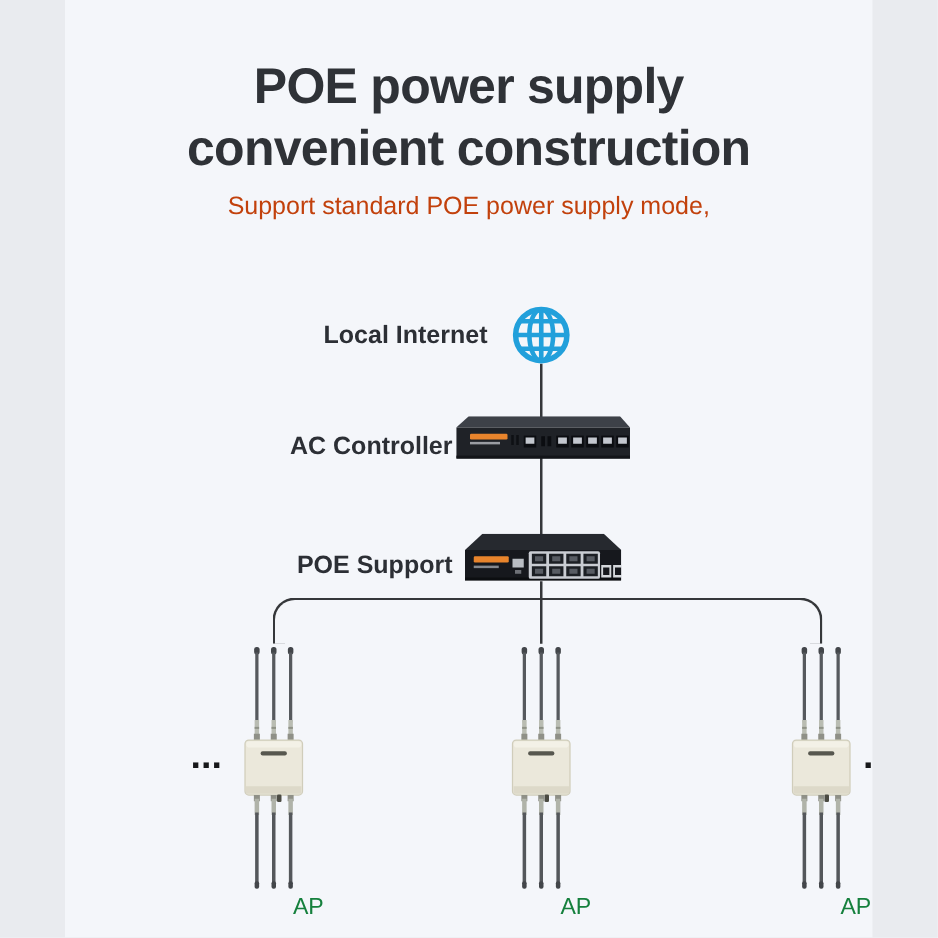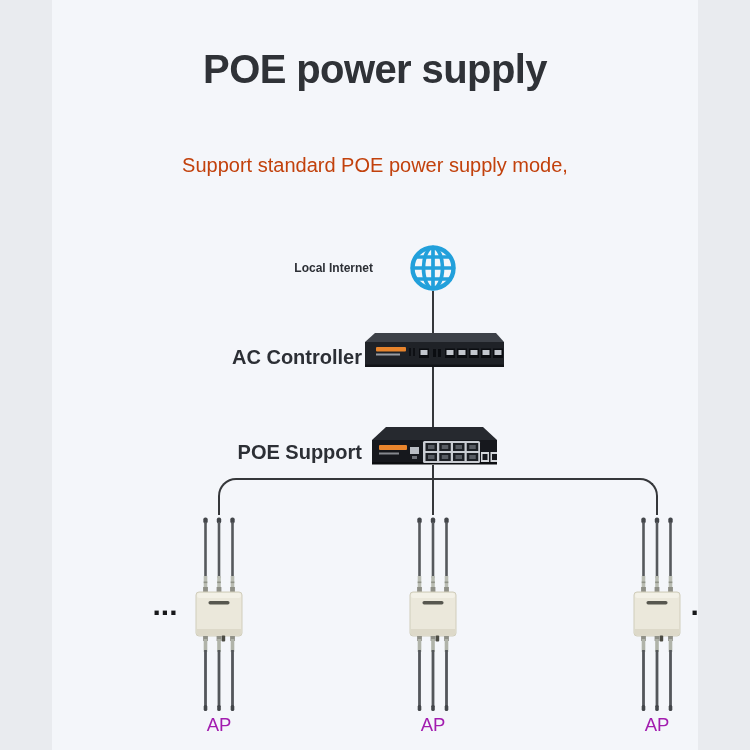--- a/index.html
+++ b/index.html
@@ -12,40 +12,40 @@
     position:absolute;left:0;right:0;top:44px;text-align:center;
     font-size:40px;font-weight:700;color:#2f3237;line-height:50px;letter-spacing:-0.6px;
   }
   .subtitle{
     position:absolute;left:0;right:0;top:151px;text-align:center;
     font-size:20px;font-weight:400;color:#c2410c;line-height:29px;
   }
   .node-label{
     position:absolute;color:#2c2f35;font-weight:600;text-align:right;
   }
-  .lbl-internet{left:133px;width:188px;top:259px;font-size:12px;line-height:19px;}
+  .lbl-internet{left:150px;width:188px;top:259px;font-size:20px;line-height:19px;}
   .lbl-controller{left:110px;width:200px;top:346px;font-size:20px;line-height:23px;}
   .lbl-switch{left:110px;width:200px;top:441px;font-size:20px;line-height:23px;}
   .vline{position:absolute;width:2px;background:#35373a;}
   .v1{left:380px;top:291px;height:44px;}
   .v2{left:380px;top:365px;height:70px;}
   .v3{left:380px;top:465px;height:50px;}
   .branch{
     position:absolute;left:166px;top:478px;width:440px;height:37px;box-sizing:border-box;
     border:2px solid #35373a;border-bottom:none;border-radius:18px 18px 0 0;
   }
   .dev{position:absolute;}
   .globe{left:356px;top:243px;width:50px;height:50px;}
   .controller{left:313px;top:333px;width:139px;height:34px;}
   .switch{left:320px;top:427px;width:125px;height:40px;}
   .ap{position:absolute;top:517px;width:70px;height:196px;}
   .ap1{left:132px;} .ap2{left:346px;} .ap3{left:570px;}
   .ap-label{
-    position:absolute;top:714px;width:80px;text-align:center;
-    font-size:18.5px;font-weight:500;color:#a21caf;
+    position:absolute;top:714px;width:80px;text-align:right;
+    font-size:18.5px;font-weight:500;color:#15803d;
   }
   .apl1{left:127px;} .apl2{left:341px;} .apl3{left:565px;}
   .dots{
     position:absolute;top:590px;width:46px;text-align:center;
     font-size:30px;line-height:30px;font-weight:700;letter-spacing:0px;color:#17181a;
   }
   .dots-left{left:90px;}
   .dots-right{left:628px;}
 </style>
 </head>
@@ -96,20 +96,21 @@
           <rect x="19.7" y="188" width="3.6" height="6" rx="1.6" fill="#43464a"></rect>
           <rect x="33.2" y="188" width="3.6" height="6" rx="1.6" fill="#43464a"></rect>
           <rect x="46.7" y="188" width="3.6" height="6" rx="1.6" fill="#43464a"></rect>
         </g>
       </symbol>
     </defs>
   </svg>
 
   <div class="title">
     <div>POE power supply</div>
+    <div>convenient construction</div>
   </div>
   <div class="subtitle">
     <div>Support standard POE power supply mode,</div>
   </div>
 
   <div class="vline v1"></div>
   <div class="vline v2"></div>
   <div class="vline v3"></div>
   <div class="branch"></div>
 

